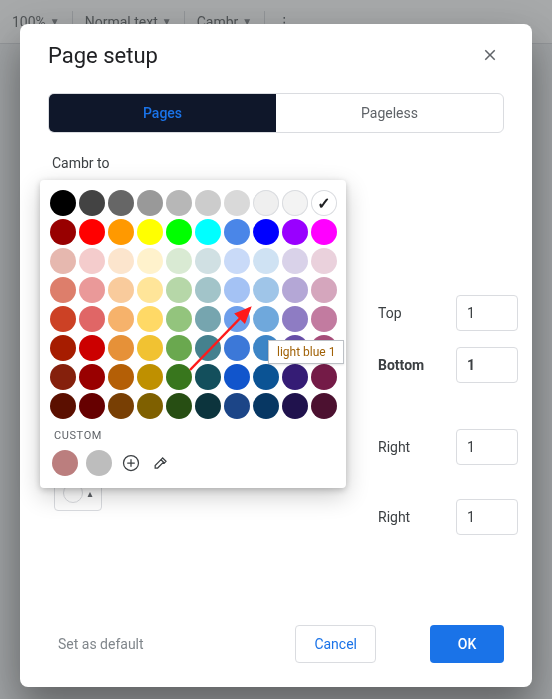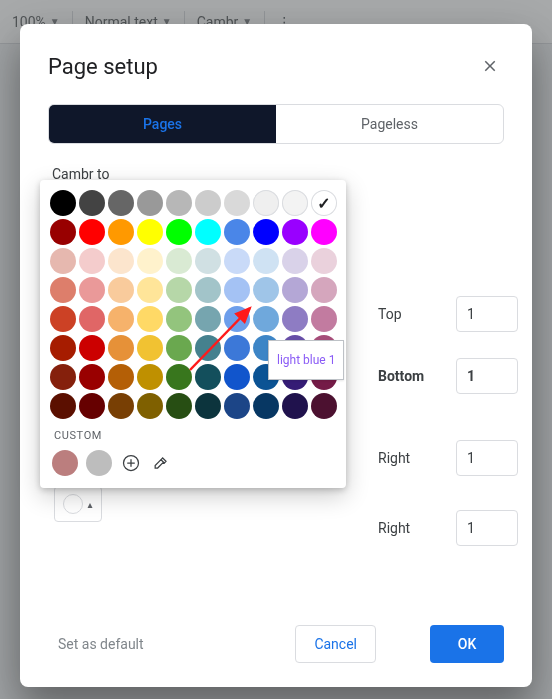--- a/index.html
+++ b/index.html
@@ -25,21 +25,21 @@
   .bg-chip .caret { font-size:10px; color:#5f6368; }
   .bg-sep { width:1px; height:22px; background:#dadce0; margin:0 6px;}
   .scrim {
     position:absolute; inset:0; background:rgba(60,64,67,.45);
   }
   .dialog {
     position:absolute;
     left:20px; right:20px; top:24px; bottom:12px;
     background:#fff; border-radius:8px;
     box-shadow:0 24px 38px rgba(0,0,0,.3),0 9px 46px rgba(0,0,0,.12);
-    padding:28px 28px 24px;
+    padding:17px 28px 24px;
     display:flex; flex-direction:column;
   }
   .dlg-header { display:flex; align-items:center; justify-content:space-between; }
   .dlg-title { font-size:22px; font-weight:400; color:#202124; }
   .close-x { width:28px; height:28px; border-radius:4px; display:flex; align-items:center; justify-content:center; color:#5f6368; cursor:pointer; }
   .tabs {
     margin-top:24px; display:flex; border:1px solid #dadce0; border-radius:6px; overflow:hidden;
   }
   .tab { flex:1; text-align:center; padding:11px 0; font-size:14px; color:#5f6368; cursor:pointer; }
   .tab.active { background:#0f172a; color:#1a73e8; font-weight:500; }
@@ -48,21 +48,21 @@
   .applyto { position:absolute; top:0; left:4px; }
 
   
   .margins-header { position:absolute; left:330px; top:97px; font-size:14px; display:flex; gap:4px; align-items:baseline; }
   .margins-header .hint { color:#80868b; }
   .mrow { position:absolute; left:330px; width:140px; display:flex; align-items:center; justify-content:space-between; }
   .mrow .input {
     width:62px; height:36px; border:1px solid #dadce0; border-radius:4px;
     display:flex; align-items:center; padding:0 10px; font-size:14px; color:#3c4043;
   }
-  .mrow.top    { top:130px;text-align:right; }
+  .mrow.top    { top:140px;text-align:right; }
   .mrow.bottom { top:192px;font-weight:bold; }
   .mrow.left   { top:274px; }
   .mrow.right  { top:344px; }
 
   
   .color-dd {
     position:absolute; left:6px; top:320px;
     width:48px; height:36px; border:1px solid #dadce0; border-radius:4px;
     display:flex; align-items:center; justify-content:center; gap:4px; cursor:pointer;
   }
@@ -93,21 +93,21 @@
   }
   .custom-label { margin-top:10px; font-size:11px; letter-spacing:.6px; color:#5f6368; margin-left:4px; }
   .custom-row { margin-top:8px; display:flex; align-items:center; gap:8px; margin-left:2px; }
   .csw { width:26px; height:26px; border-radius:50%; cursor:pointer; }
   .ic { width:22px; height:22px; display:flex; align-items:center; justify-content:center; color:#3c4043; cursor:pointer; }
   .ic svg { width:20px; height:20px; }
 
   
   .tooltip {
     position:absolute; left:268px; top:340px;
-    background:#fff; border:1px solid #bdc1c6; padding:12px 8px; font-size:12px; color:#8b5cf6;
+    background:#fff; border:1px solid #bdc1c6; padding:4px 8px; font-size:12px; color:#a16207;
     box-shadow:0 1px 2px rgba(0,0,0,.1);
   }
 
   
   .arrow { position:absolute; left:185px; top:300px; pointer-events:none; }
 </style>
 </head>
 <body>
 
 <div class="bg-toolbar">

